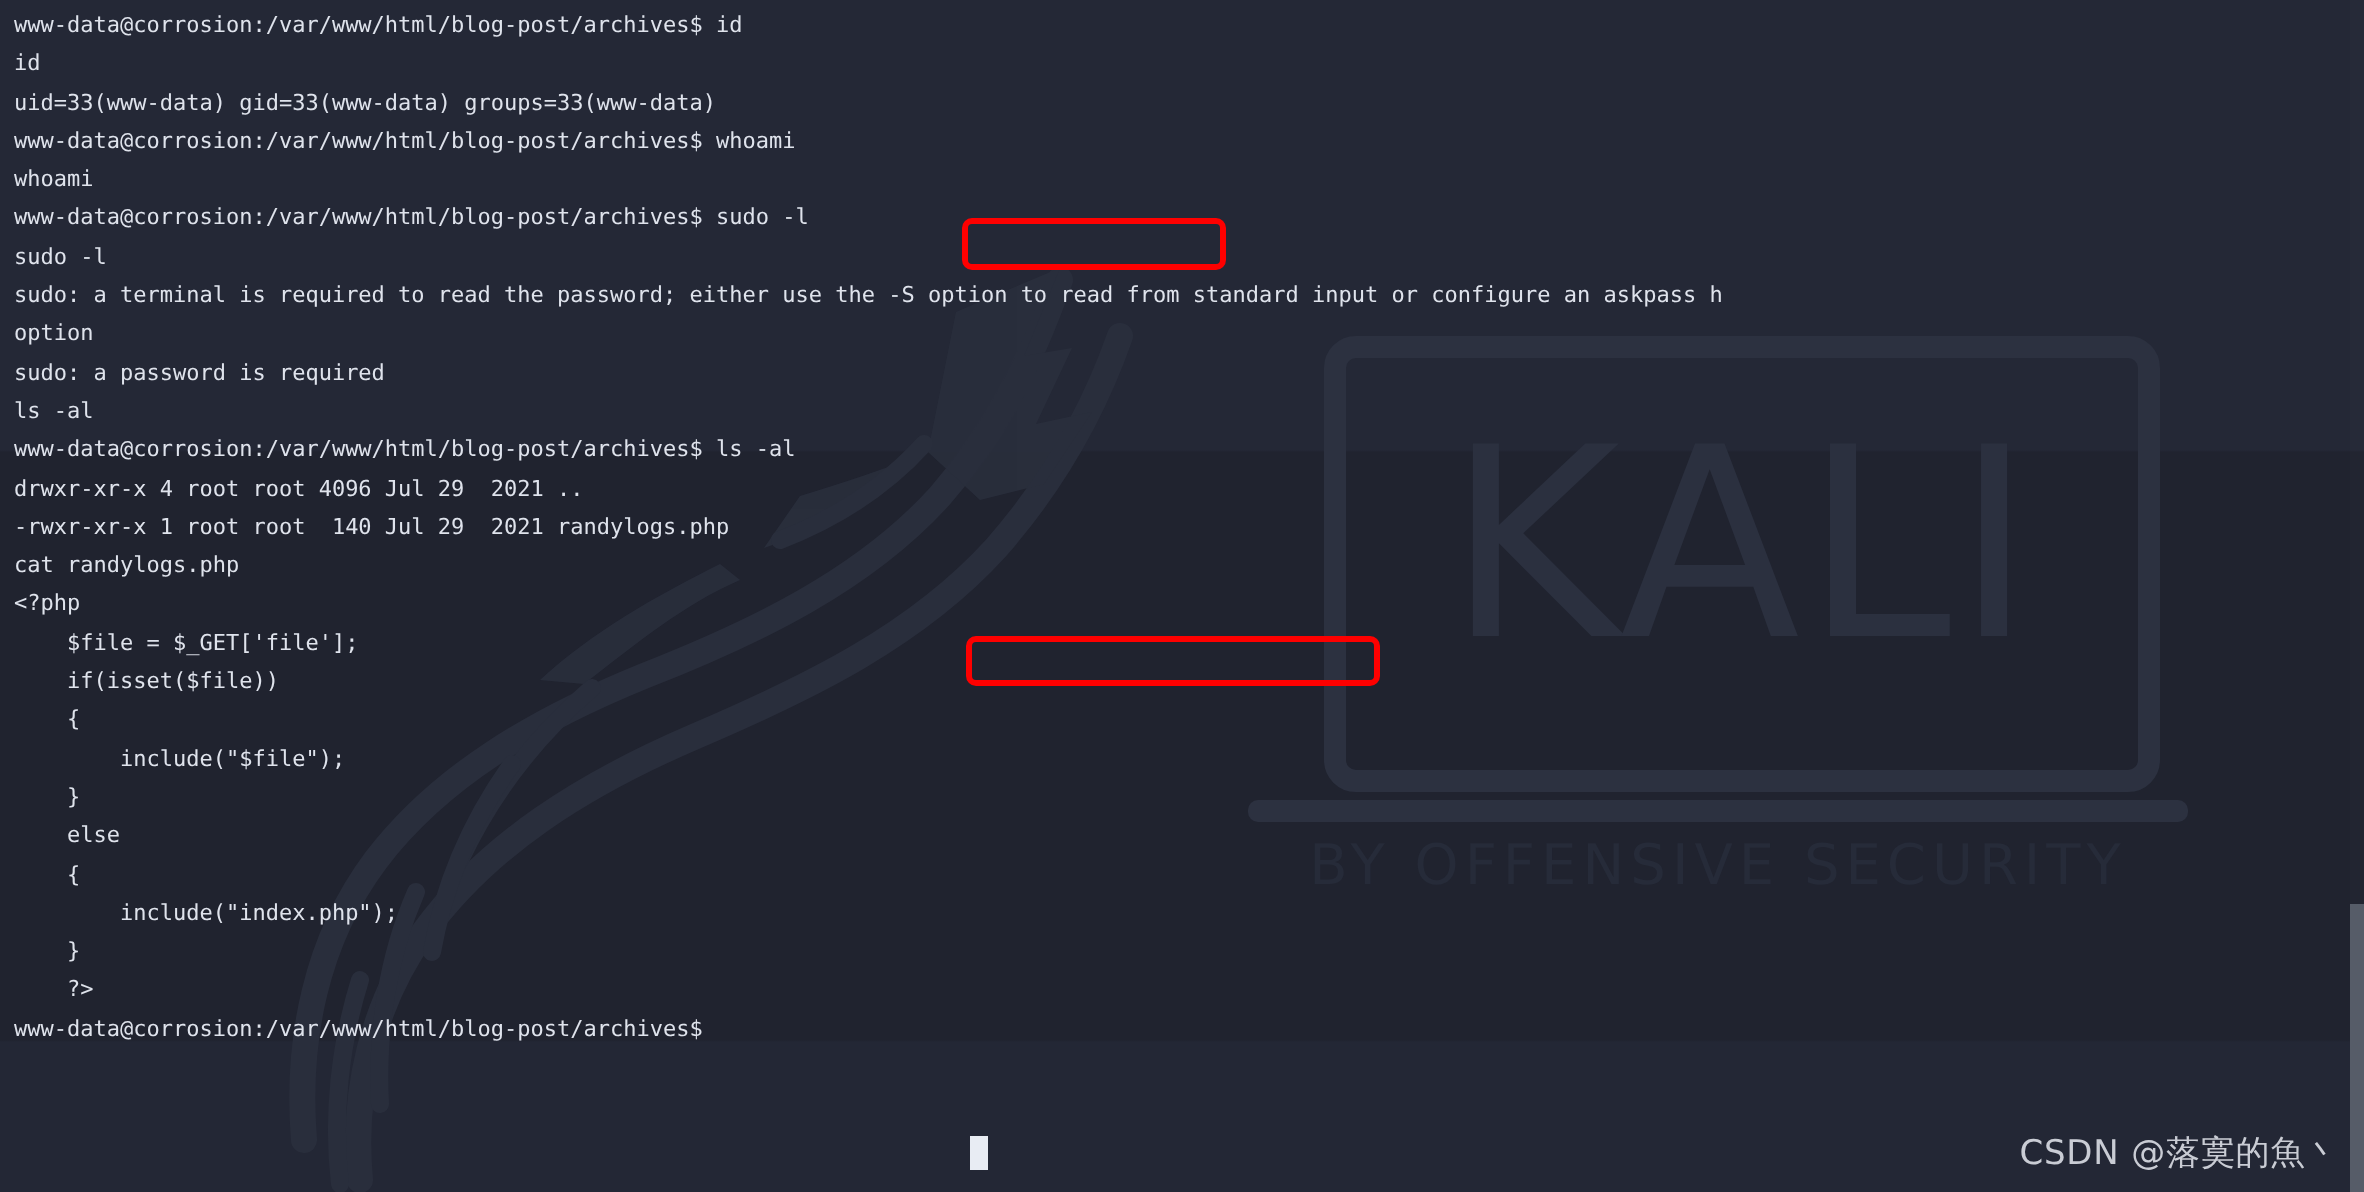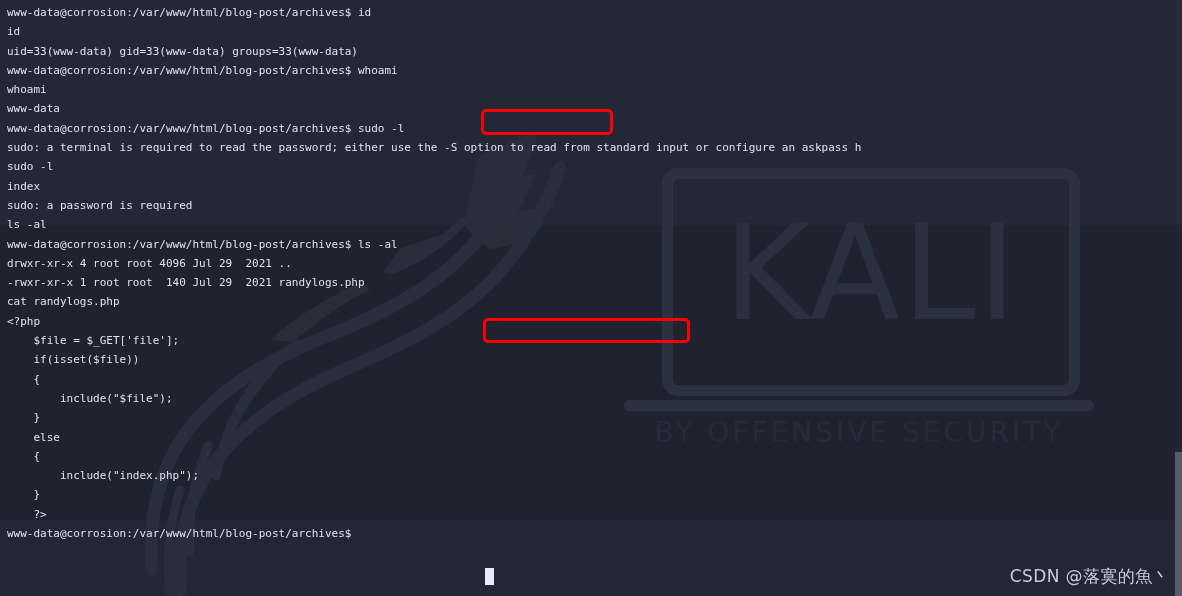--- a/index.html
+++ b/index.html
@@ -195,25 +195,24 @@
       <div class="kali-sub">BY OFFENSIVE SECURITY</div>
     </div>
   </div>
 
   <div class="term" id="terminal-output">
       <div class="line">www-data@corrosion:/var/www/html/blog-post/archives$ id</div>
       <div class="line">id</div>
       <div class="line">uid=33(www-data) gid=33(www-data) groups=33(www-data)</div>
       <div class="line">www-data@corrosion:/var/www/html/blog-post/archives$ whoami</div>
       <div class="line">whoami</div>
-      <div class="line">www-data</div>
       <div class="line">www-data@corrosion:/var/www/html/blog-post/archives$ sudo -l</div>
+      <div class="line">sudo -l</div>
       <div class="line">sudo: a terminal is required to read the password; either use the -S option to read from standard input or configure an askpass h</div>
-      <div class="line">sudo -l</div>
-      <div class="line">index</div>
+      <div class="line">option</div>
       <div class="line">sudo: a password is required</div>
       <div class="line">ls -al</div>
       <div class="line">www-data@corrosion:/var/www/html/blog-post/archives$ ls -al</div>
       <div class="line">drwxr-xr-x 4 root root 4096 Jul 29  2021 ..</div>
       <div class="line">-rwxr-xr-x 1 root root  140 Jul 29  2021 randylogs.php</div>
       <div class="line">cat randylogs.php</div>
       <div class="line">&lt;?php</div>
       <div class="line">    $file = $_GET['file'];</div>
       <div class="line">    if(isset($file))</div>
       <div class="line">    {</div>

